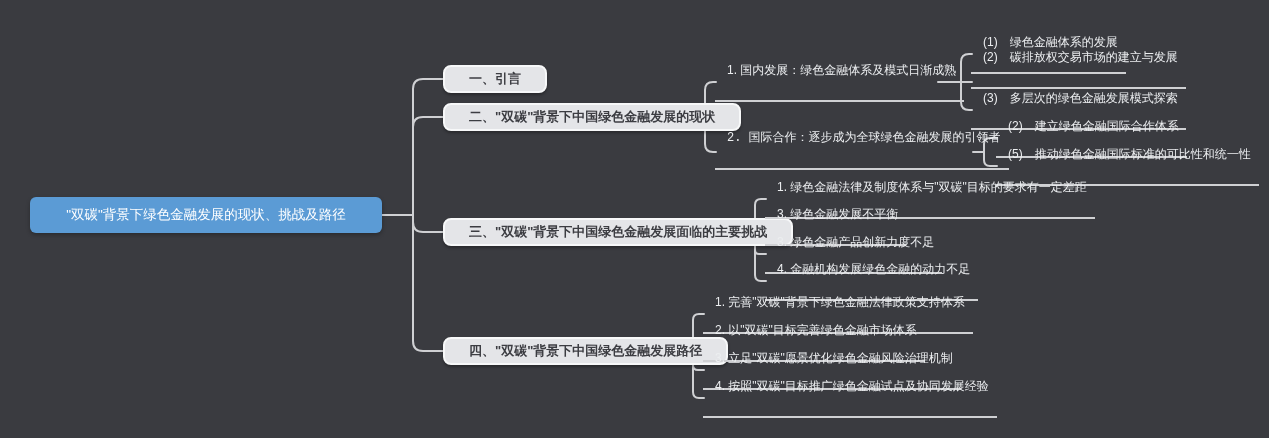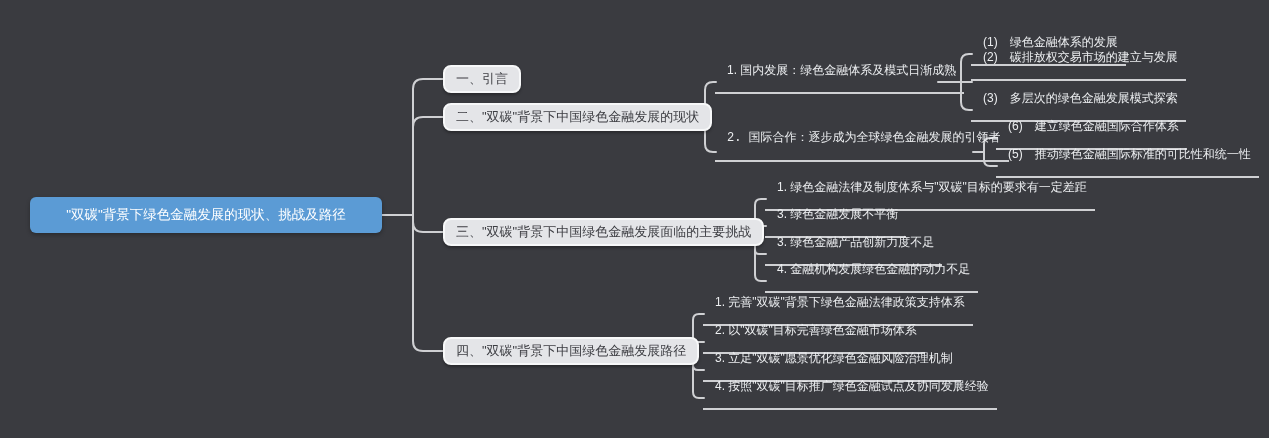--- a/index.html
+++ b/index.html
@@ -19,28 +19,29 @@
   .edges{position:absolute;left:0;top:0;width:1269px;height:438px;}
   .edges path{fill:none;stroke:var(--line);stroke-width:2;stroke-linecap:round;}
   .node-root{
     position:absolute;display:flex;align-items:center;justify-content:center;
     background:var(--root-fill);color:var(--root-text);
     border-radius:6px;font-size:13.5px;white-space:pre;cursor:pointer;
     box-shadow:0 2px 4px rgba(0,0,0,.28);
   }
   .box{
     position:absolute;display:inline-flex;align-items:center;justify-content:center;
-    height:28px;padding:0 11px;background:var(--branch-fill);
+    height:28px;padding:0 24px;background:var(--branch-fill);
     border:2px solid var(--branch-border);border-radius:8px;
     color:var(--branch-text);font-size:13px;white-space:pre;cursor:pointer;
     box-shadow:0 2px 3px rgba(0,0,0,.3);
+    font-weight:bold;
   }
   .u{
     position:absolute;display:inline-block;
-    padding:0 8px 12px 12px;font-size:12px;line-height:19px;
+    padding:0 8px 20px 12px;font-size:12px;line-height:19px;
     color:var(--subtopic-text);white-space:pre;cursor:pointer;
     border-bottom:2px solid var(--line);
   }
 </style>
 </head>
 <body>
 
 <div class="canvas">
 
   <svg class="edges" viewBox="0 0 1269 438" xmlns="http://www.w3.org/2000/svg">
@@ -58,21 +59,21 @@
   <div class="box" style="left:443px;top:65px;min-width:75px;">一、引言</div>
 
   <div class="box" style="left:443px;top:103px;min-width:253px;">二、"双碳"背景下中国绿色金融发展的现状</div>
 
   <div class="u" style="left:715px;top:61px;min-width:235px;">1. 国内发展：绿色金融体系及模式日渐成熟</div>
   <div class="u" style="left:971px;top:33px;min-width:137px;">(1)　绿色金融体系的发展</div>
   <div class="u" style="left:971px;top:48px;min-width:187px;text-align:right;">(2)　碳排放权交易市场的建立与发展</div>
   <div class="u" style="left:971px;top:89px;min-width:181px;text-align:center;">(3)　多层次的绿色金融发展模式探索</div>
 
   <div class="u" style="left:715px;top:129px;min-width:258px;font-family:Liberation Mono, monospace;">2. 国际合作：逐步成为全球绿色金融发展的引领者</div>
-  <div class="u" style="left:996px;top:117px;min-width:176px;">(6)　建立绿色金融国际合作体系</div>
+  <div class="u" style="left:996px;top:117px;min-width:176px;">(2)　建立绿色金融国际合作体系</div>
   <div class="u" style="left:996px;top:145px;min-width:244px;">(5)　推动绿色金融国际标准的可比性和统一性</div>
 
   <div class="box" style="left:443px;top:218px;min-width:303px;">三、"双碳"背景下中国绿色金融发展面临的主要挑战</div>
   <div class="u" style="left:765px;top:178px;min-width:298px;">1. 绿色金融法律及制度体系与"双碳"目标的要求有一定差距</div>
   <div class="u" style="left:765px;top:205px;min-width:137px;">3. 绿色金融发展不平衡</div>
   <div class="u" style="left:765px;top:233px;min-width:165px;">3. 绿色金融产品创新力度不足</div>
   <div class="u" style="left:765px;top:260px;min-width:190px;">4. 金融机构发展绿色金融的动力不足</div>
 
   <div class="box" style="left:443px;top:337px;min-width:241px;">四、"双碳"背景下中国绿色金融发展路径</div>
   <div class="u" style="left:703px;top:293px;min-width:244px;">1. 完善"双碳"背景下绿色金融法律政策支持体系</div>

